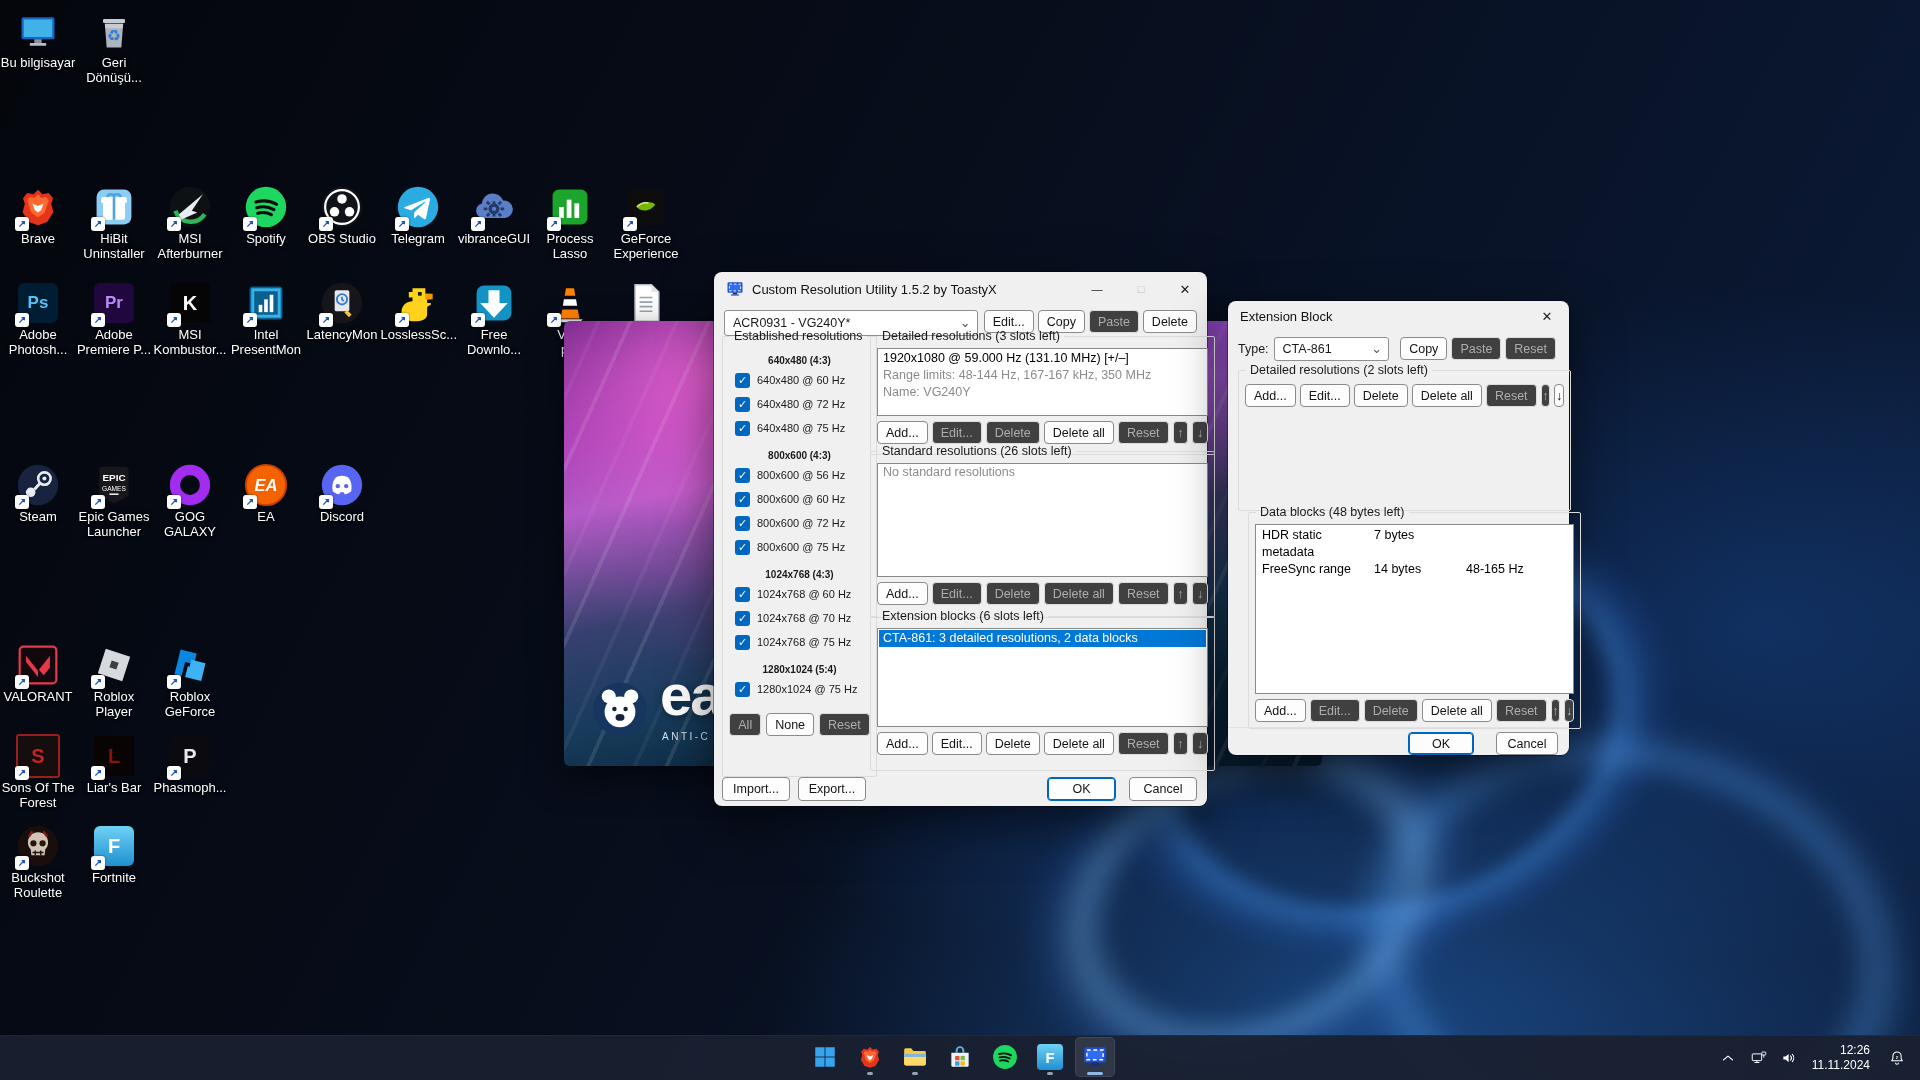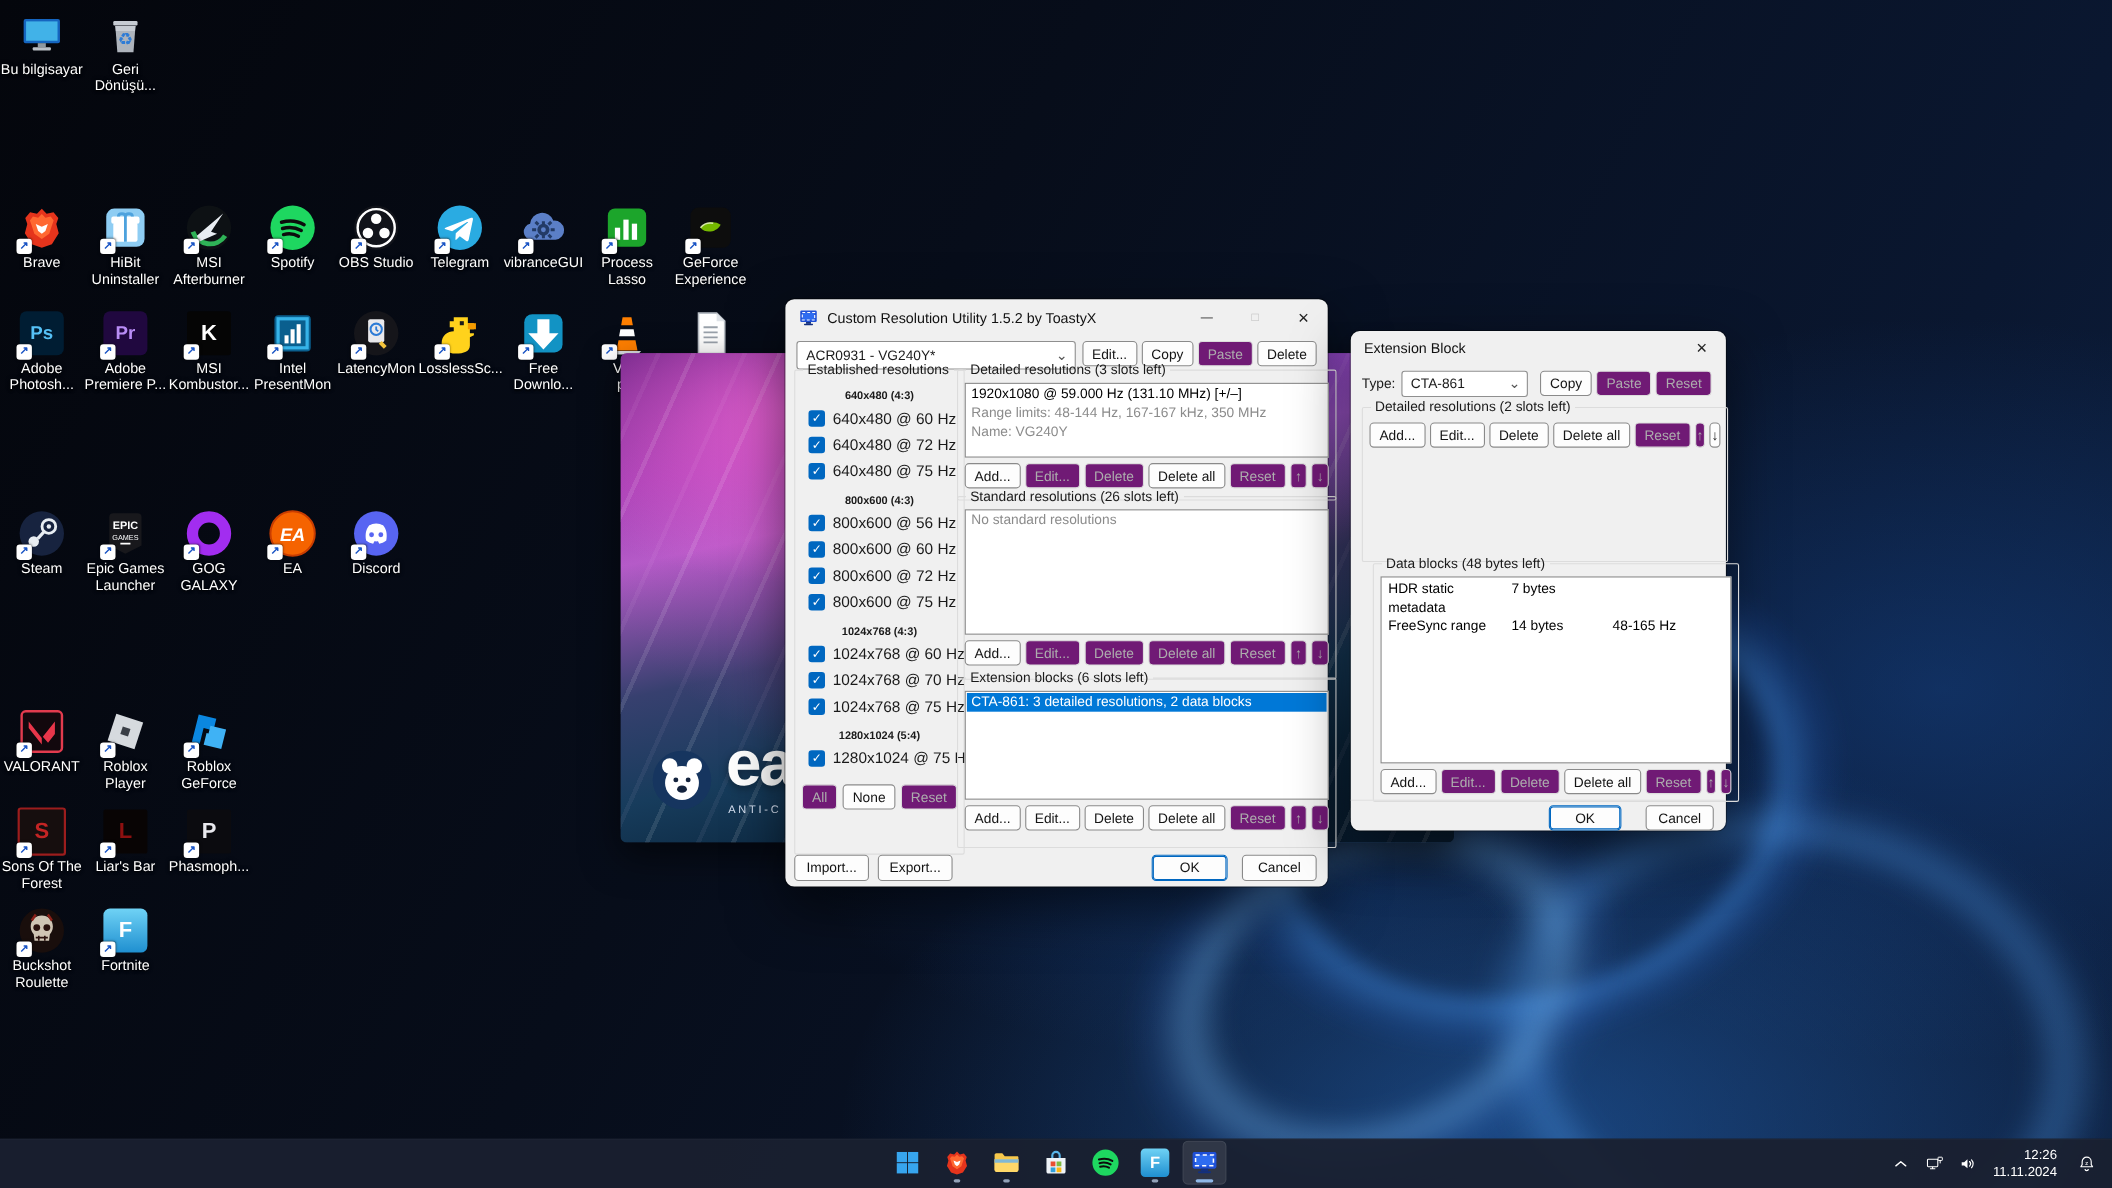--- a/index.html
+++ b/index.html
@@ -54,21 +54,21 @@
   .wicon{width:18px;height:18px;margin-right:8px;display:flex}
   .wicon svg{width:18px;height:18px}
   .wtitle{font-size:13px;color:#111}
   .cap{margin-left:auto;display:flex;height:100%}
   .capbtn{width:44px;height:100%;display:flex;align-items:center;justify-content:center;font-size:11px;color:#222}
   .capbtn.x{font-size:13px;border-top-right-radius:8px}
   .capbtn.dis{color:#bdbdbd}
   
   .btn{display:inline-flex;align-items:center;justify-content:center;background:#fdfdfd;border:1px solid #8a8a8a;
        border-radius:4px;font-size:12.5px;height:23px;padding:0 8px;color:#141414;font-family:inherit;cursor:default;white-space:nowrap}
-  .btn.dis{border-color:#dcdcdc;color:#adadad;background:#701a75}
+  .btn.dis{border-color:#dcdcdc;color:#adadad;background:#404040}
   .btn.def{border:1px solid #0067c0;box-shadow:inset 0 0 0 1px #0067c0}
   .abtn{width:24px;padding:0;font-weight:bold}
   .push{margin-left:auto}
   .brow{display:flex;gap:4px;margin-top:5px;align-items:flex-start}
   .dd{height:24px;background:#fff;border:1px solid #8f8f8f;border-radius:3px;display:flex;align-items:center;
       padding:0 6px 0 8px;font-size:12.5px}
   .ddarrow{margin-left:auto;color:#555;font-size:13px;line-height:0}
   fieldset{position:absolute;border:1px solid #dcdcdc;border-radius:2px;margin:0;padding:2px 6px 6px;min-width:0}
   legend{font-size:12.5px;padding:0 4px;margin-left:1px;color:#1a1a1a}
   .lb{background:#fff;border:1px solid #898989;font-size:12.5px;overflow:hidden}
@@ -76,21 +76,21 @@
   .lbl2{line-height:17px;padding:0 5px;color:#8b8b8b}
   .sel-line{background:#0078d7;color:#fff;line-height:17px;padding:0 4px;margin:1px;font-size:12.5px}
   
   .toolbar{position:absolute;left:10px;top:38px;right:10px;display:flex;gap:4px;height:24px}
   .toolbar .dd{width:306px;margin-right:2px}
   .fs-est{left:8px;top:57px;width:141px;height:438px}
   .est-h{font-weight:bold;text-align:center;margin:10px 0 2px;font-size:10px}
   .chk-row{display:flex;align-items:center;gap:7px;height:24px;padding-left:6px}
   .chk{width:15px;height:15px;background:#0067c0;border-radius:3px;color:#fff;font-size:11px;flex:none;
        display:flex;align-items:center;justify-content:center}
-  .chk-t{font-size:14px;white-space:nowrap}
+  .chk-t{font-size:11px;white-space:nowrap}
   .est-btns{display:flex;gap:5px;justify-content:center;margin-top:12px}
   .fs-det{left:156px;top:57px;width:331px;height:116px}
   .lb-det{margin-top:3px;height:66px}
   .fs-std{left:156px;top:172px;width:331px;height:164px}
   .lb-std{margin-top:3px;height:112px}
   .fs-ext{left:156px;top:337px;width:331px;height:152px}
   .lb-ext{margin-top:3px;height:97px}
   .cru-bottom{position:absolute;left:8px;right:10px;top:505px;height:24px}
   .cru-bottom .btn{position:absolute;height:24px}
   .b-import{left:0;width:68px}.b-export{left:76px;width:68px}

